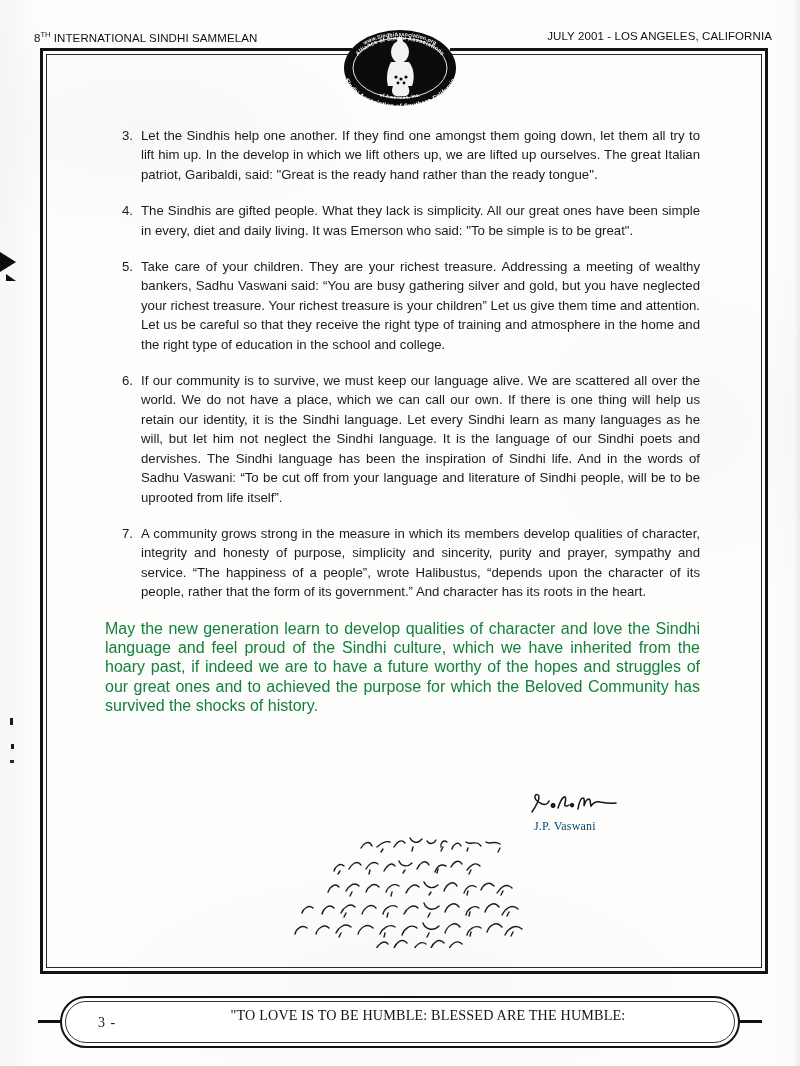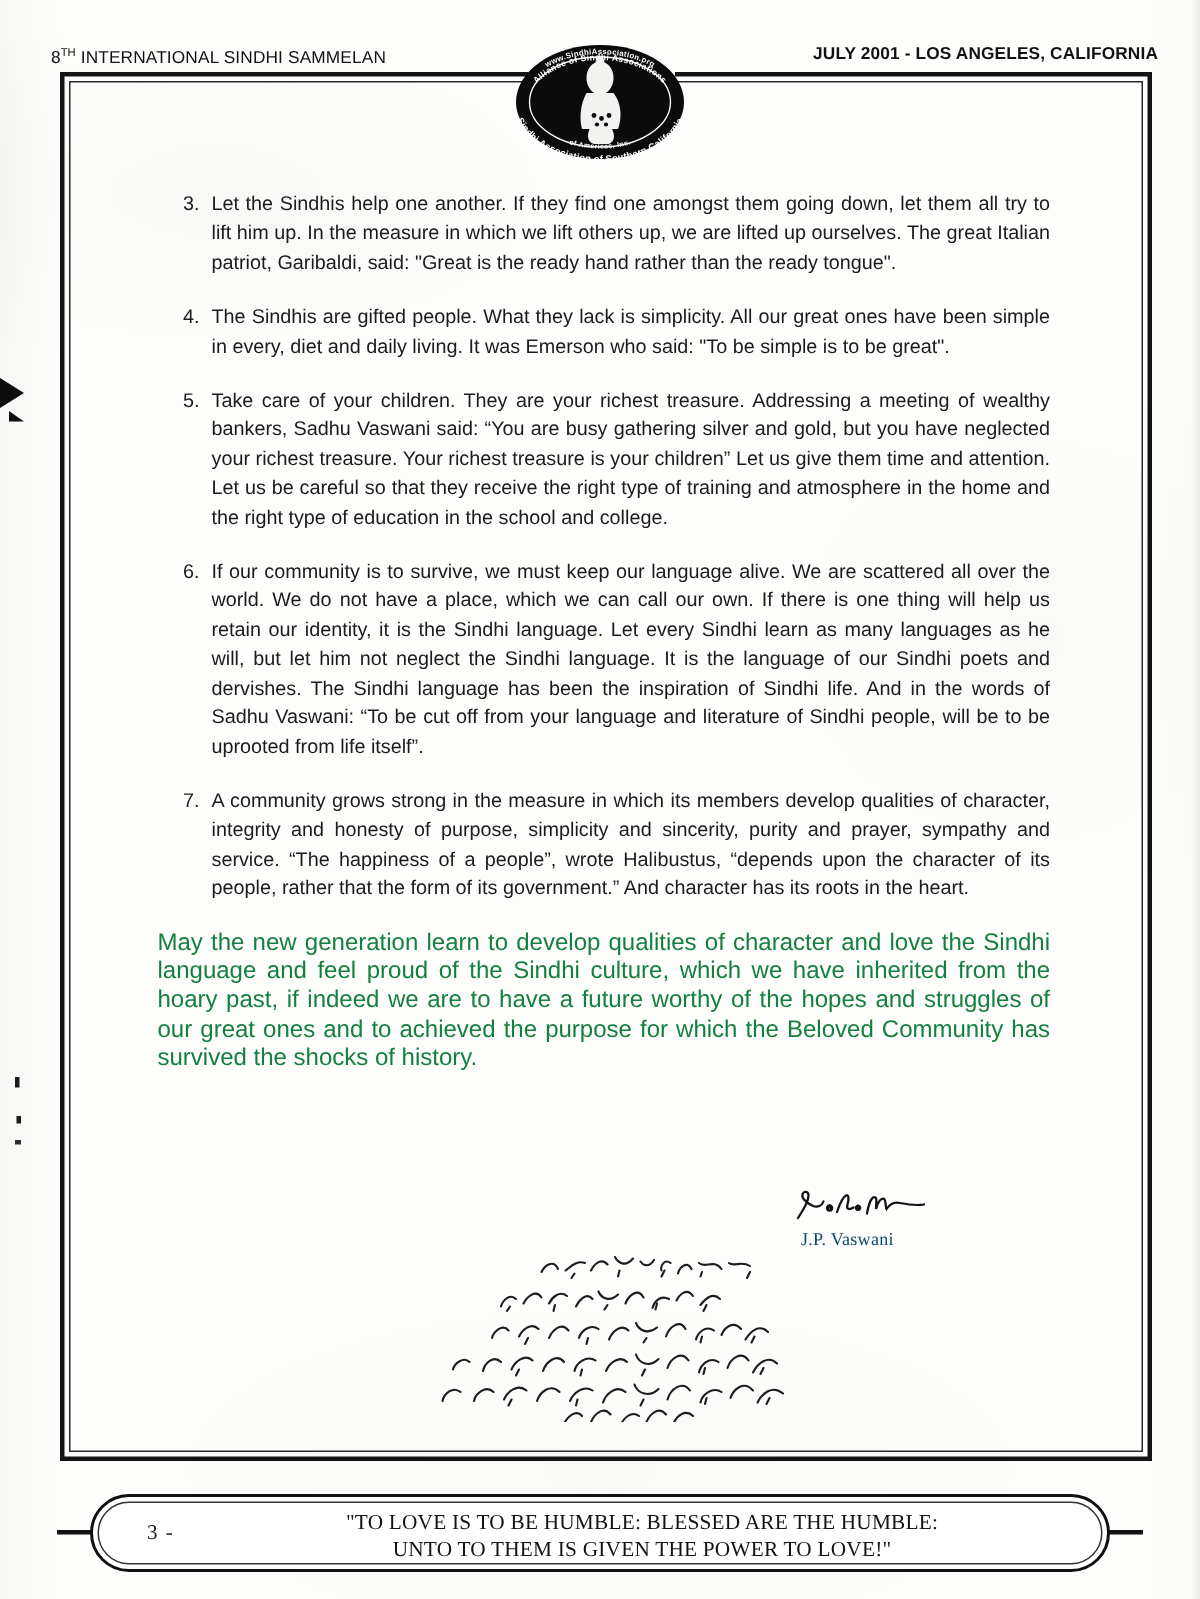--- a/index.html
+++ b/index.html
@@ -55,21 +55,20 @@
     position: absolute;
     left: 0;
     top: 0;
     white-space: nowrap;
   }
   #running-head .right {
     position: absolute;
     right: 0;
     top: 0;
     white-space: nowrap;
-    font-weight: bold;
   }
   #running-head sup {
     font-size: 7.5px;
     vertical-align: super;
     letter-spacing: 0;
   }
 
   
   #assoc-logo {
     position: absolute;
@@ -331,21 +330,21 @@
         </text>
       </g>
     </svg>
   </div>
 
   <div id="content">
     <ol class="numbered">
 
       <li>
         <span class="marker">3.</span>
-        <span class="item-text">Let the Sindhis help one another.  If they find one amongst them going down, let them all try to lift him up.  In the measure in which we lift others up, we are lifted up ourselves.  The great Italian patriot, Garibaldi, said: "Great is the ready hand rather than the ready tongue".</span>
+        <span class="item-text">Let the Sindhis help one another.  If they find one amongst them going down, let them all try to lift him up.  In the develop in which we lift others up, we are lifted up ourselves.  The great Italian patriot, Garibaldi, said: "Great is the ready hand rather than the ready tongue".</span>
       </li>
 
       <li>
         <span class="marker">4.</span>
         <span class="item-text">The Sindhis are gifted people.  What they lack is simplicity.  All our great ones have been simple in every, diet and daily living.  It was Emerson who said: "To be simple is to be great".</span>
       </li>
 
       <li>
         <span class="marker">5.</span>
         <span class="item-text">Take care of your children.  They are your richest treasure.  Addressing a meeting of wealthy bankers, Sadhu Vaswani said:  “You are busy gathering silver and gold, but you have neglected your richest treasure.  Your richest treasure is your children” Let us give them time and attention.  Let us be careful so that they receive the right type of training and atmosphere in the home and the right type of education in the school and college.</span>
@@ -405,21 +404,20 @@
     </svg>
   </div>
 
   <div id="footer-banner">
     <div id="footer-rule-left"></div>
     <div id="footer-rule-right"></div>
     <div id="footer-capsule">
       <div id="page-number">3 -</div>
       <div id="footer-quote">
         <span class="ln">"TO LOVE IS TO BE HUMBLE: BLESSED ARE THE HUMBLE:</span>
-        <span class="ln">UNTO TO THEM IS GIVEN THE POWER TO LOVE!"</span>
       </div>
     </div>
   </div>
 
   <div class="edge-artifact" id="artifact-wedge-1"></div>
   <div class="edge-artifact" id="artifact-wedge-2"></div>
   <div class="edge-artifact" id="artifact-dot-1"></div>
   <div class="edge-artifact" id="artifact-dot-2"></div>
   <div class="edge-artifact" id="artifact-dot-3"></div>
   <div class="edge-artifact" id="artifact-right-edge"></div>

